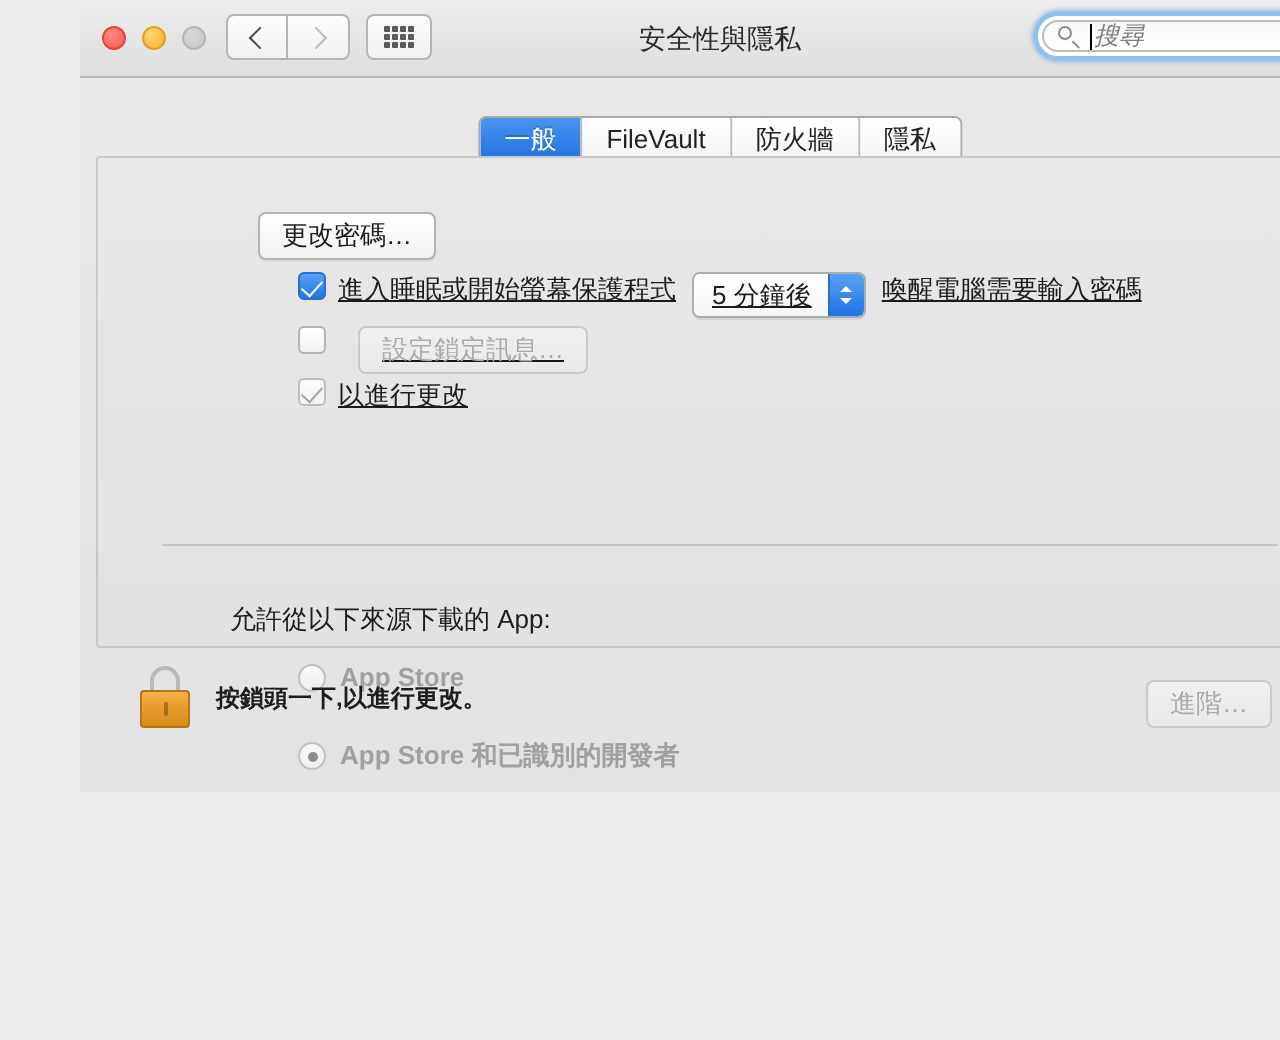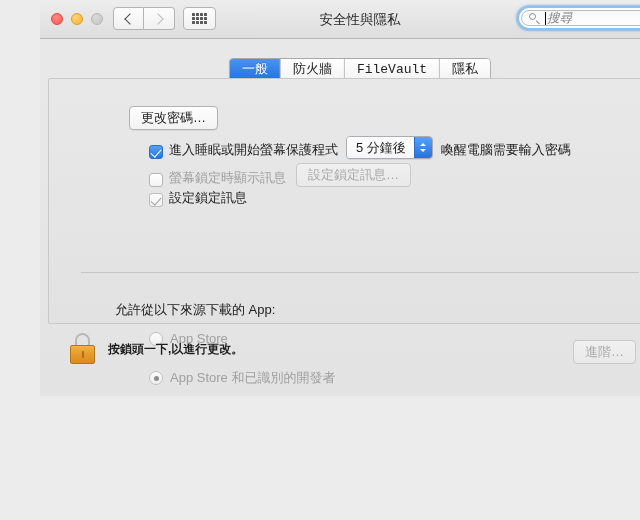--- a/index.html
+++ b/index.html
@@ -187,21 +187,20 @@
     position: absolute;
     left: 50%;
     transform: translateX(-50%);
     top: 19px;
     display: flex;
     border: 1px solid #a9a9a9;
     border-radius: 4px;
     overflow: hidden;
     box-shadow: 0 1px 0 rgba(255,255,255,0.7);
     background: #fff;
-    font-family: Liberation Mono, monospace;
   }
   .tab {
     padding: 0 12px;
     height: 22px;
     line-height: 22px;
     font-size: 13px;
     color: #222;
     background: linear-gradient(to bottom, #ffffff, #f3f3f3);
     border-right: 1px solid #b8b8b8;
     white-space: nowrap;
@@ -251,21 +250,22 @@
   .btn.disabled {
     color: #aaaaaa;
     background: linear-gradient(to bottom, #f0f0f0, #e9e9e9);
     border-color: #c9c9c9;
     box-shadow: none;
   }
 
   .cb-row {
     position: absolute;
     display: flex;
-    align-items: flex-end;
+    align-items: flex-start;
+    text-decoration: underline;
   }
   .cb-sleep { left: 100px; top: 57px; }
   .cb-msg   { left: 100px; top: 84px; }
   .cb-auto  { left: 100px; top: 110px; }
 
   .checkbox {
     width: 14px;
     height: 14px;
     border-radius: 3px;
     box-sizing: border-box;
@@ -350,20 +350,21 @@
     left: 66px;
     top: 222px;
     font-size: 13px;
     color: #1d1d1d;
   }
   .radio-row {
     position: absolute;
     display: flex;
     align-items: center;
     left: 100px;
+    font-weight: bold;
   }
   .radio-row.r1 { top: 252px; }
   .radio-row.r2 { top: 290px; }
   .radio {
     width: 14px;
     height: 14px;
     border-radius: 50%;
     box-sizing: border-box;
     flex: none;
     margin-right: 7px;
@@ -519,22 +520,22 @@
         <span class="mag"></span>
         <span class="caret"></span>
         <span class="search-ph">搜尋</span>
       </div>
     </div>
   </div>
 
   <div class="tabzone">
     <div class="tabs">
       <div class="tab active">一般</div>
+      <div class="tab">FileVault</div>
       <div class="tab">防火牆</div>
-      <div class="tab">FileVault</div>
       <div class="tab">隱私</div>
     </div>
   </div>
 
   <div class="panel">
 
     <div class="sec-pw">
       <button class="btn" style="margin-left:14px;">更改密碼…</button>
     </div>
 
@@ -548,29 +549,28 @@
         <span class="popup-arrows">
           <span class="arrow up"></span>
           <span class="arrow down"></span>
         </span>
       </span>
       <span class="label">喚醒電腦需要輸入密碼</span>
     </div>
 
     <div class="cb-row cb-msg">
       <span class="checkbox off"></span>
-      <span class="label dim">螢幕鎖定時顯示訊息</span>
       <button class="btn disabled" style="margin-left:10px;">設定鎖定訊息…</button>
     </div>
 
     <div class="cb-row cb-auto">
       <span class="checkbox on-dim">
           <span class="tick"></span>
         </span>
-      <span class="label">設定鎖定訊息</span>
+      <span class="label">以進行更改</span>
     </div>
 
     <div class="divider"></div>
 
     <div class="sec-src-title">允許從以下來源下載的 App:</div>
 
     <div class="radio-row r1">
       <span class="radio"></span>
       <span class="label dim">App Store</span>
     </div>

